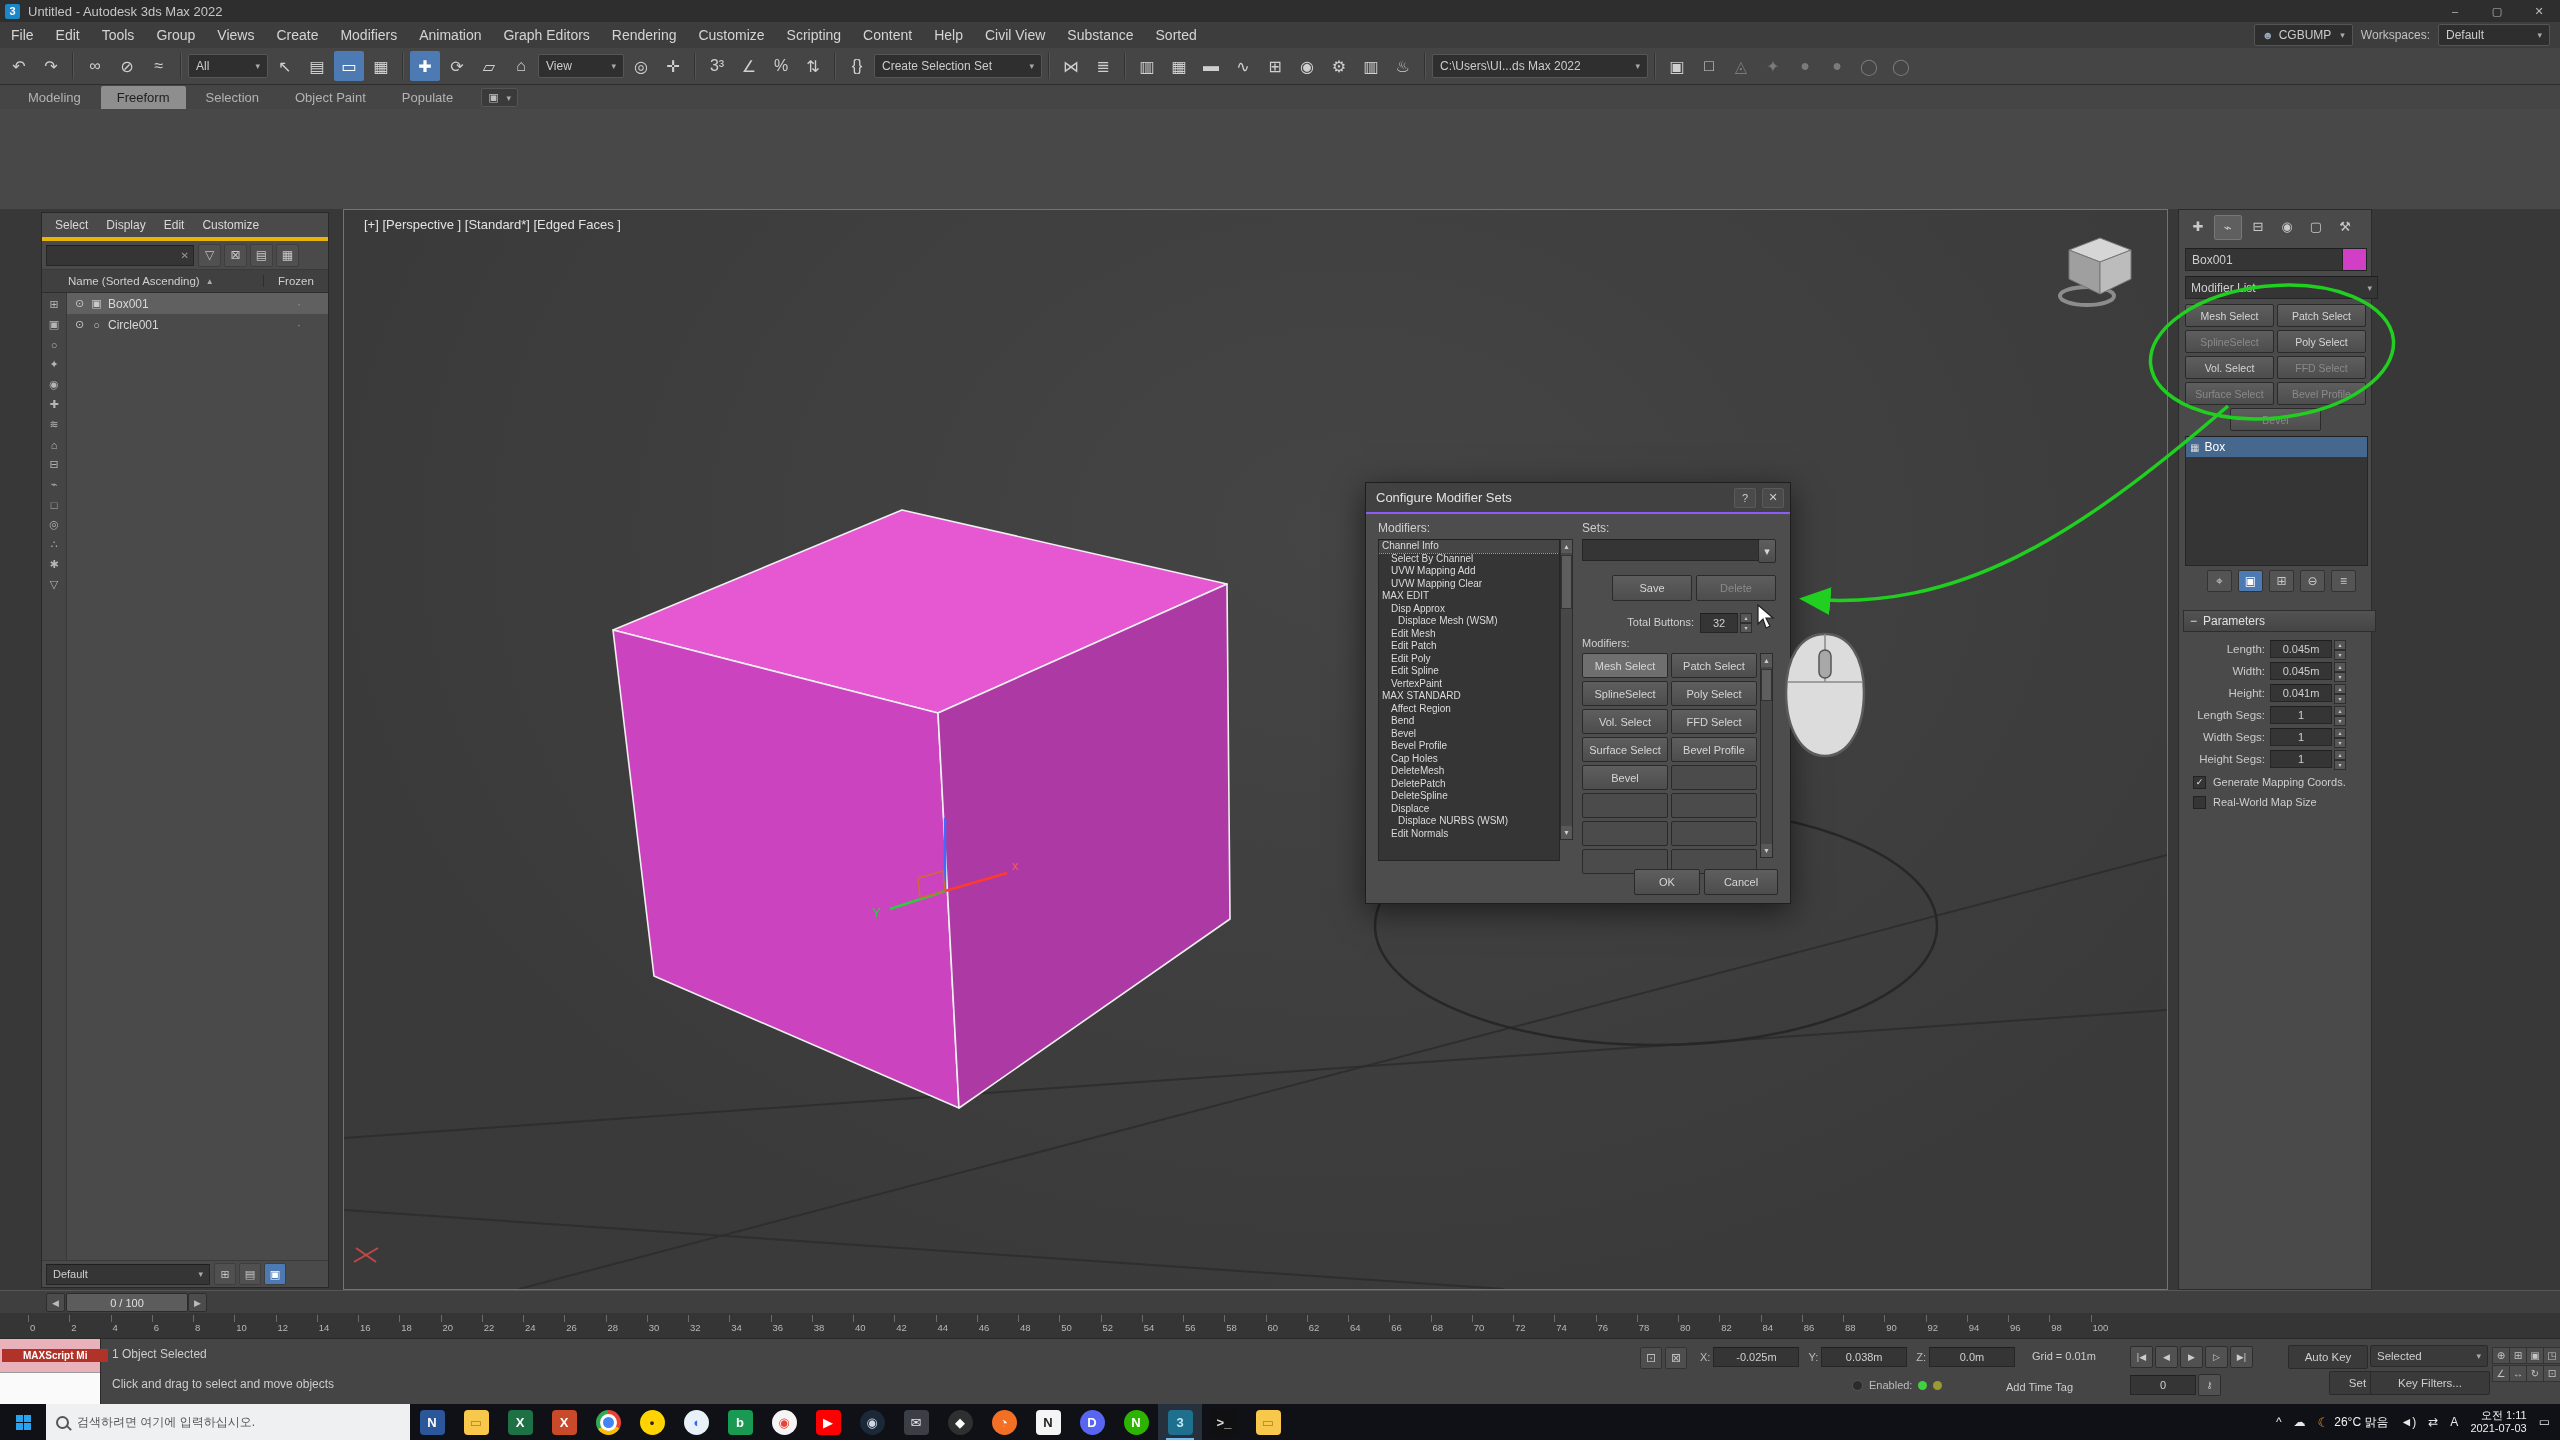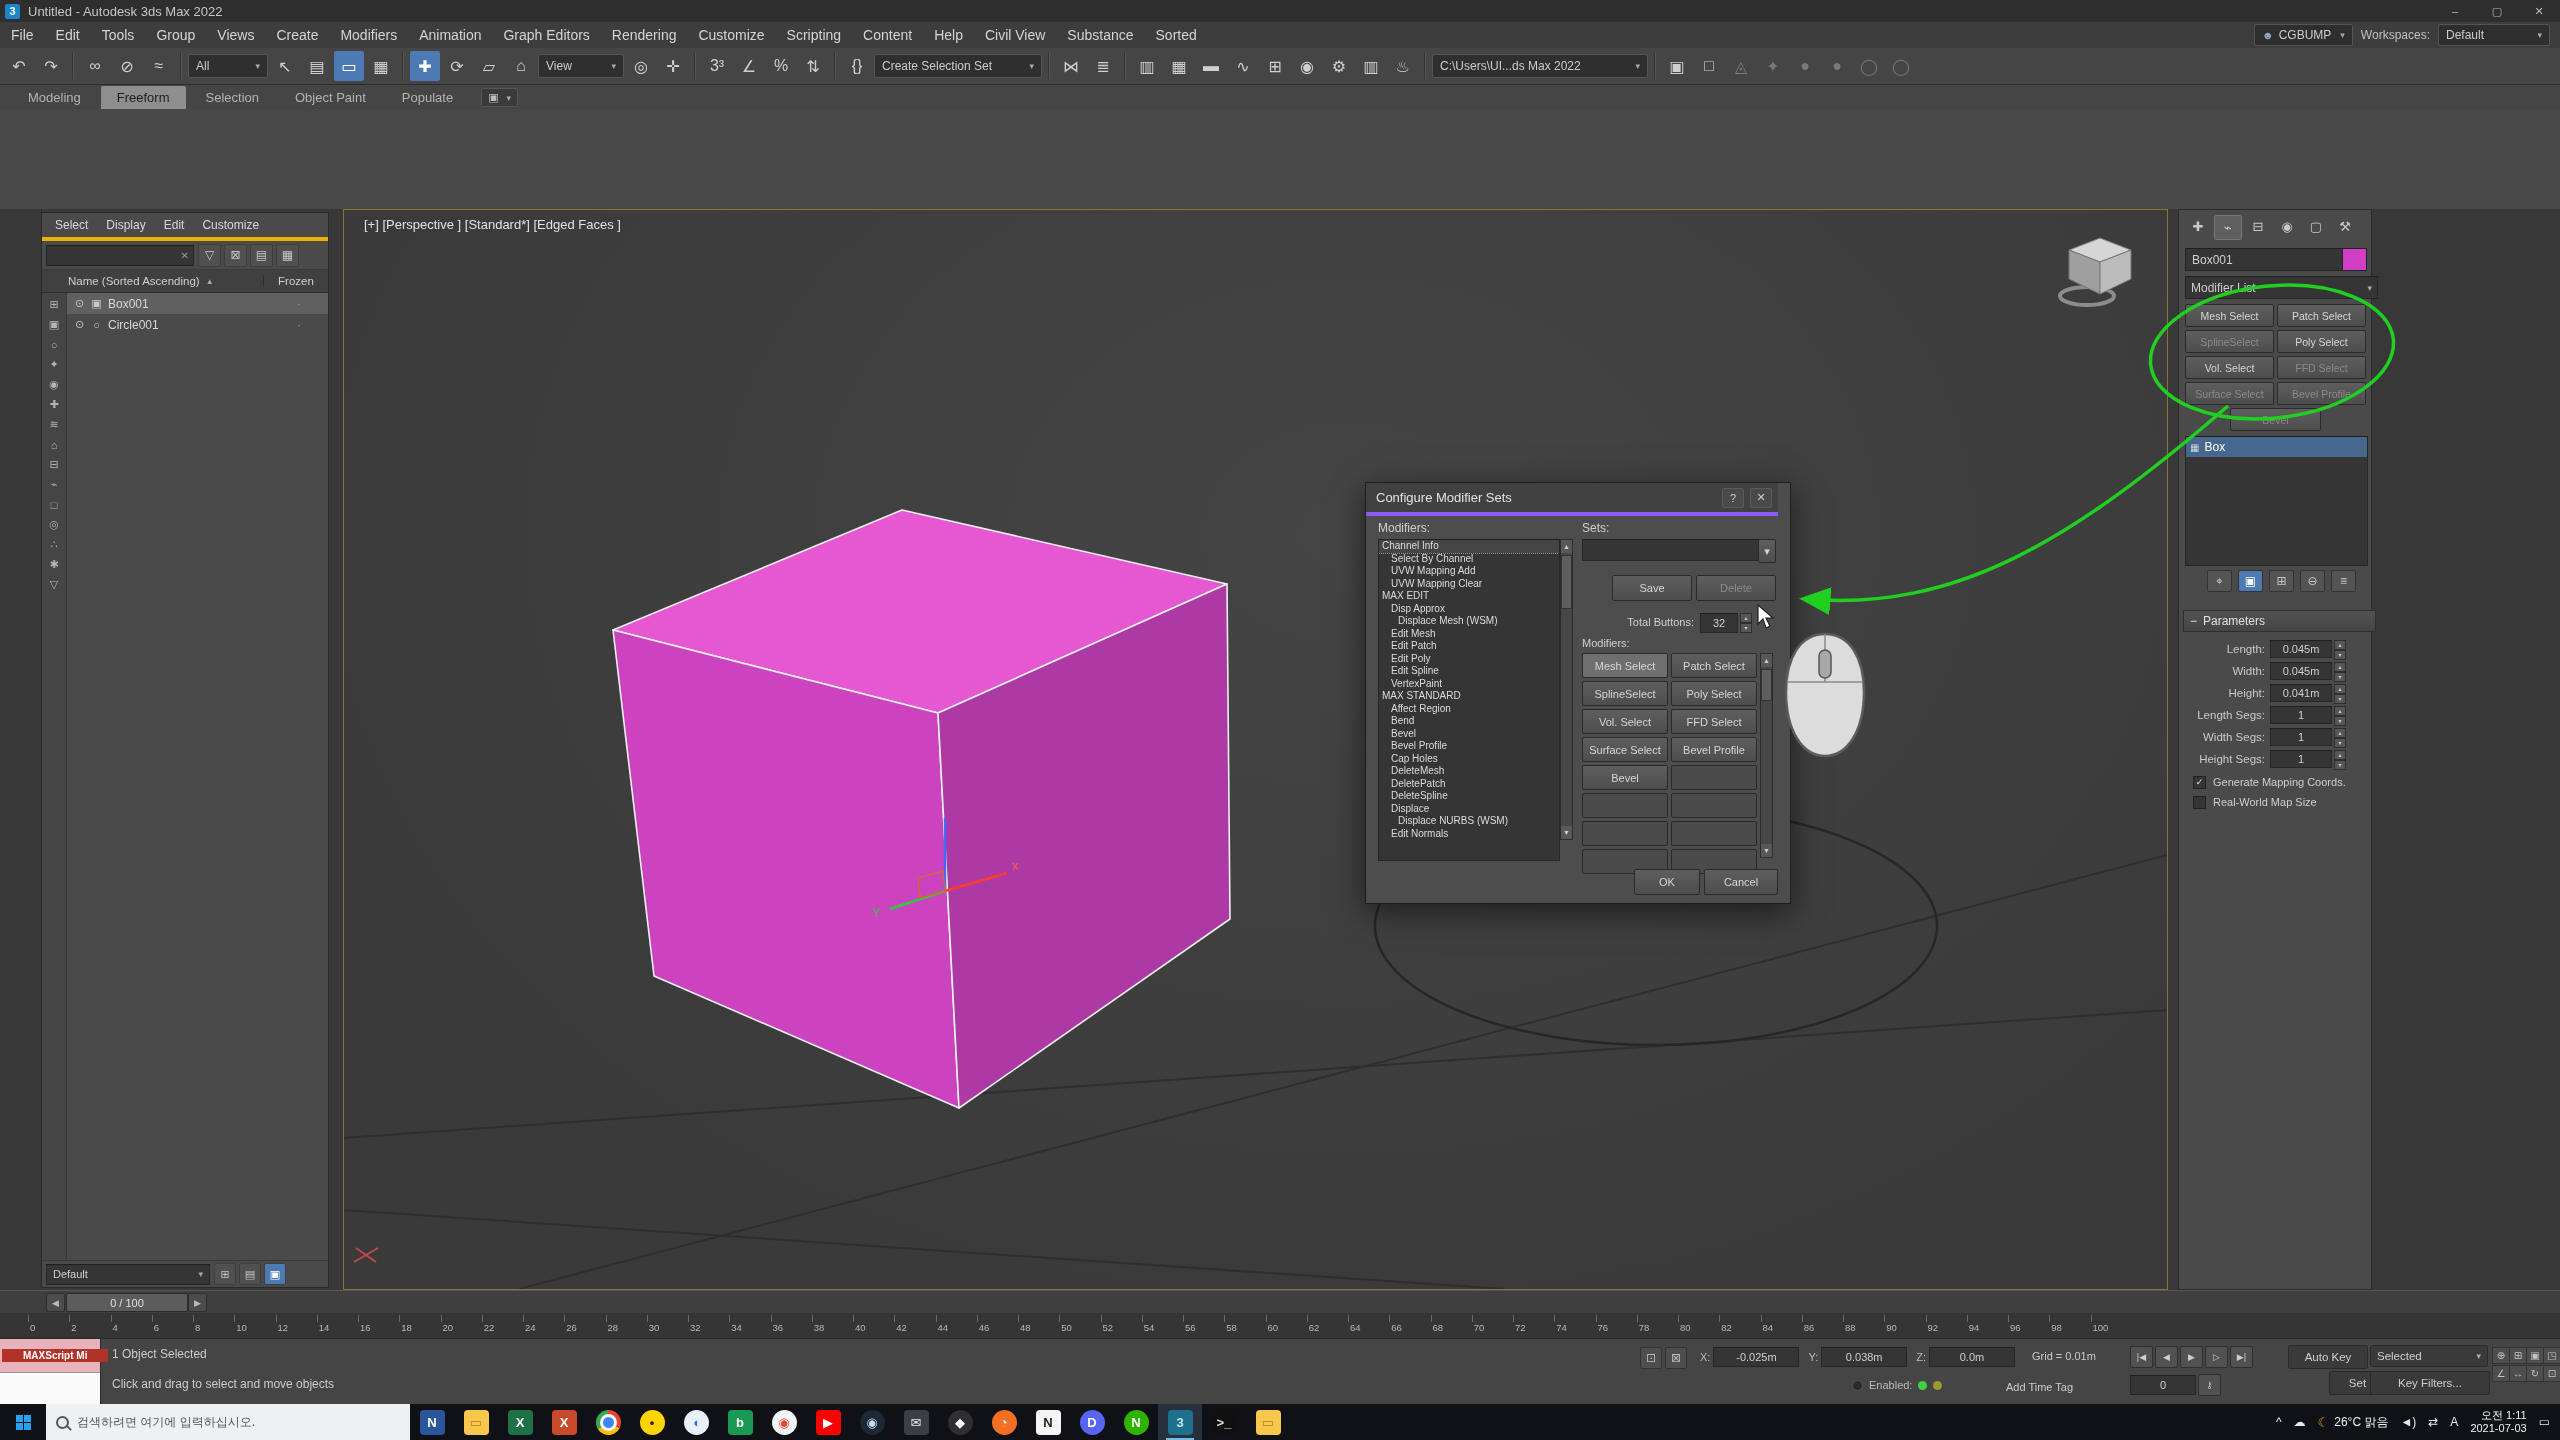--- a/index.html
+++ b/index.html
@@ -95,21 +95,21 @@
   .plabel{width:82px;text-align:right;font-size:11.5px;color:#c9c9c9;padding-right:5px;}
   .pval{width:60px;height:16px;font-size:11px;display:flex;align-items:center;justify-content:center;}
   .spin{width:12px;height:18px;display:flex;flex-direction:column;margin-left:2px;}
   .spin div{flex:1;background:#565656;border:1px solid #2e2e2e;font-size:6px;line-height:8px;text-align:center;color:#ccc;}
   .cpchecks{position:absolute;top:562px;left:14px;}
   .chkrow{height:20px;display:flex;align-items:center;gap:7px;font-size:11px;color:#cfcfcf;}
   .chkbox{width:11px;height:11px;background:#353535;border:1px solid #222;display:flex;align-items:center;justify-content:center;font-size:9px;color:#e8e8e8;}
   
   .dialog{position:absolute;left:1365px;top:482px;width:424px;height:420px;background:#4d4d4d;border:1px solid #1e1e1e;
           box-shadow:0 8px 30px rgba(0,0,0,.55);z-index:20;}
-  .dlgtitle{position:absolute;top:0;left:0;right:12px;height:29px;background:#414141;border-bottom:4px solid #8b5cf6;
+  .dlgtitle{position:absolute;top:0;left:0;right:0;height:29px;background:#414141;border-bottom:2px solid #8b5cf6;
             display:flex;align-items:center;padding-left:10px;font-size:13px;color:#e2e2e2;}
   .dlgtbtn{width:20px;height:18px;display:flex;align-items:center;justify-content:center;font-size:11px;color:#ccc;margin-right:6px;border:1px solid #5a5a5a;border-radius:2px;background:#4a4a4a;}
   .dlglabel{position:absolute;font-size:12px;color:#d0d0d0;}
   .dlglist{position:absolute;left:12px;top:56px;width:182px;height:322px;box-sizing:border-box;overflow:hidden;}
   .dli{height:12.5px;line-height:12.5px;font-size:10px;color:#dcdcdc;white-space:nowrap;}
   .dli.i0{padding-left:3px;} .dli.i1{padding-left:12px;} .dli.i2{padding-left:19px;}
   .dli.focus{outline:1px dotted #999;background:#454545;}
   .vscroll{position:absolute;width:13px;background:#474747;border:1px solid #2c2c2c;box-sizing:border-box;display:flex;flex-direction:column;}
   .sarr{height:13px;background:#585858;font-size:7px;display:flex;align-items:center;justify-content:center;color:#ccc;}
   .strack{flex:1;position:relative;}

